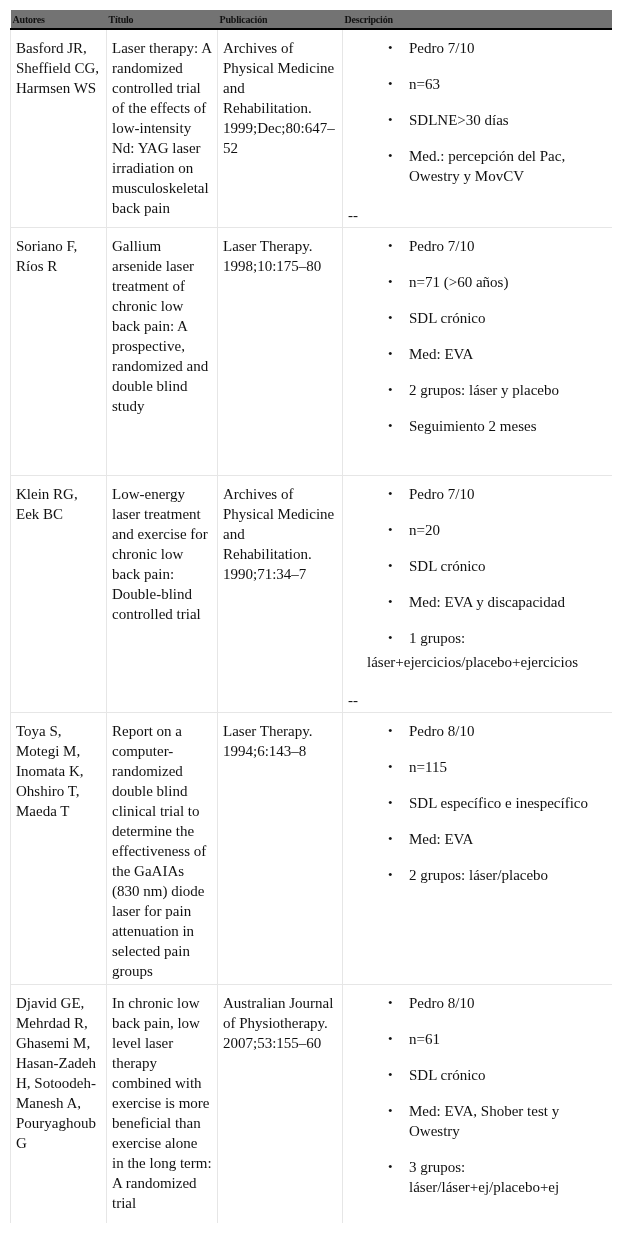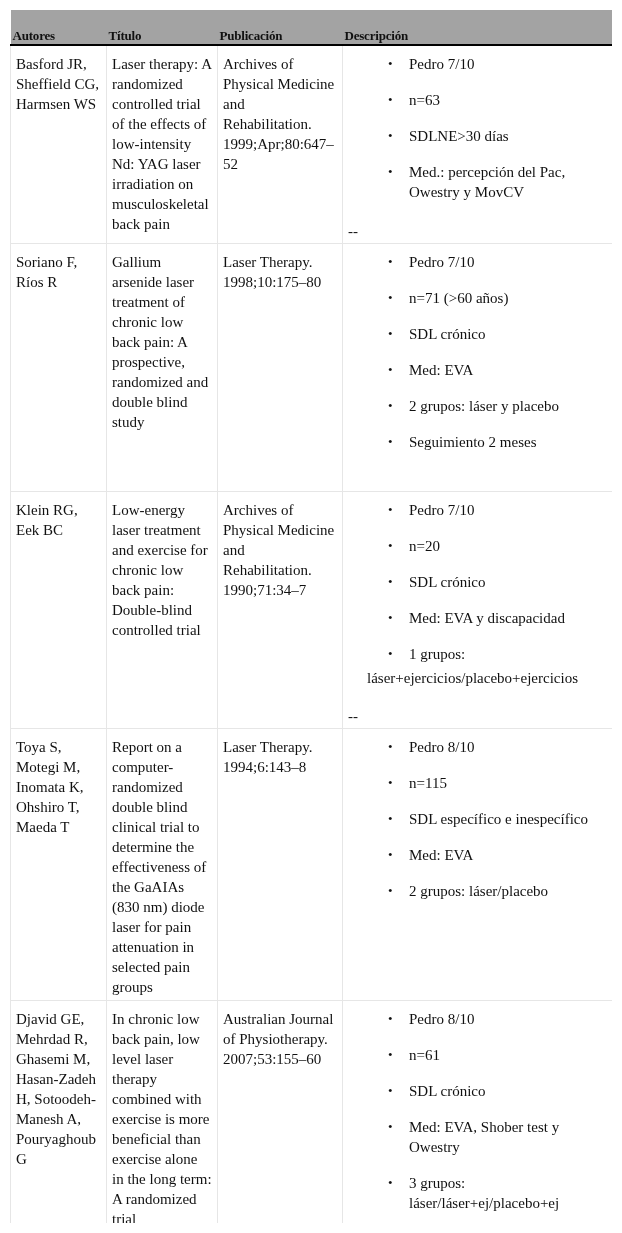--- a/index.html
+++ b/index.html
@@ -28,26 +28,26 @@
     width: 602px;
     table-layout: fixed;
     font-size: 15px;
     line-height: 20px;
   }
   col.c1 { width: 96px; }
   col.c2 { width: 111px; }
   col.c3 { width: 125px; }
   col.c4 { width: 270px; }
   thead th {
-    background: #a3a3a3;
+    background: #737373;
     text-align: left;
     font-weight: bold;
-    font-size: 13px;
+    font-size: 10px;
     line-height: 16px;
-    padding: 16px 0 0 2px;
+    padding: 0 0 0 2px;
     height: 18px;
     border-bottom: 2px solid #000000;
     vertical-align: bottom;
     letter-spacing: -0.2px;
   }
   tbody td {
     border: 1px solid #e6e6e6;
     vertical-align: top;
     padding: 8px 5px 0 5px;
     overflow: hidden;
@@ -116,21 +116,21 @@
       <th>Título</th>
       <th>Publicación</th>
       <th>Descripción</th>
     </tr>
   </thead>
   <tbody>
 
     <tr class="r1">
       <td>Basford JR, Sheffield CG, Harmsen WS</td>
       <td>Laser therapy: A randomized controlled trial of the effects of low-intensity Nd: YAG laser irradiation on musculoskeletal back pain</td>
-      <td>Archives of Physical Medicine and Rehabilitation. 1999;Apr;80:647–52</td>
+      <td>Archives of Physical Medicine and Rehabilitation. 1999;Dec;80:647–52</td>
       <td class="desc">
         <ul class="desc-list">
           <li><span class="bullet">•</span><span>Pedro 7/10</span></li>
           <li><span class="bullet">•</span><span>n=63</span></li>
           <li><span class="bullet">•</span><span>SDLNE&gt;30 días</span></li>
           <li><span class="bullet">•</span><span>Med.: percepción del Pac, Owestry y MovCV</span></li>
         </ul>
         <span class="dash-note">--</span>
       </td>
     </tr>

